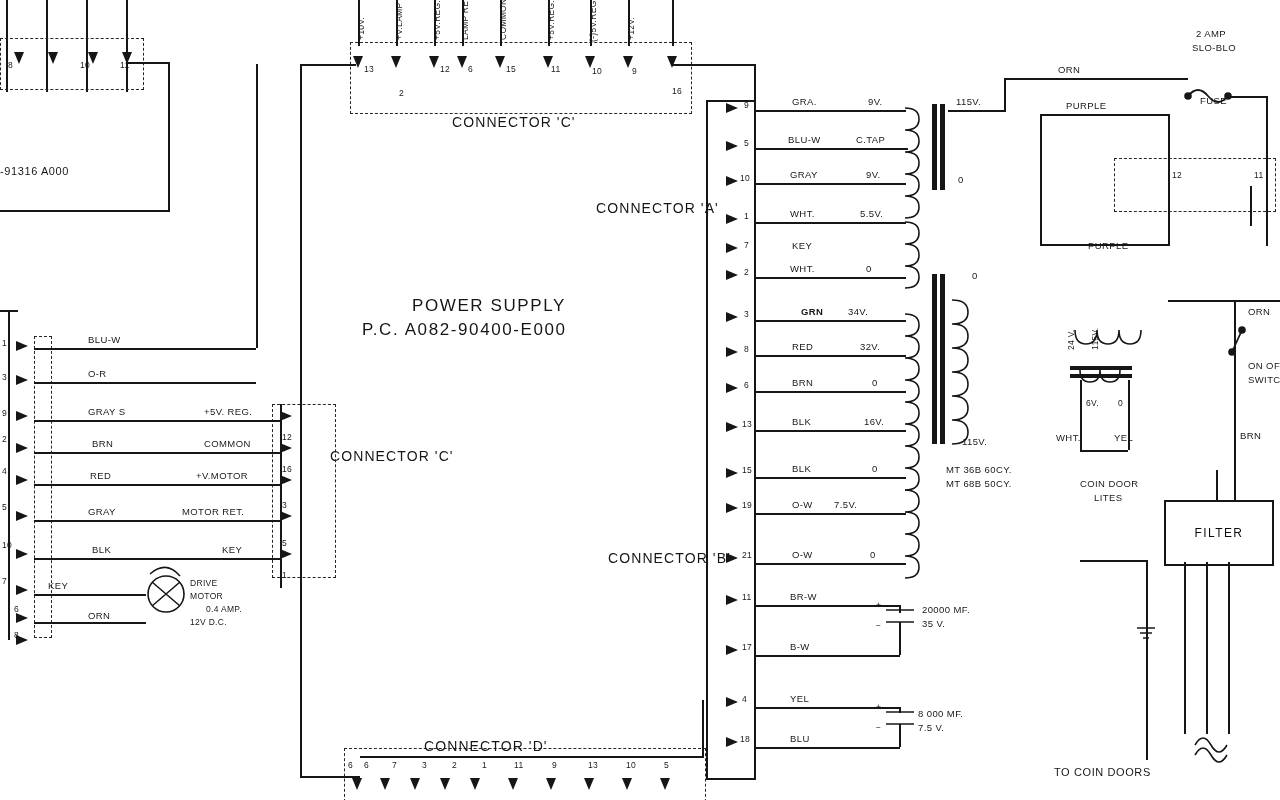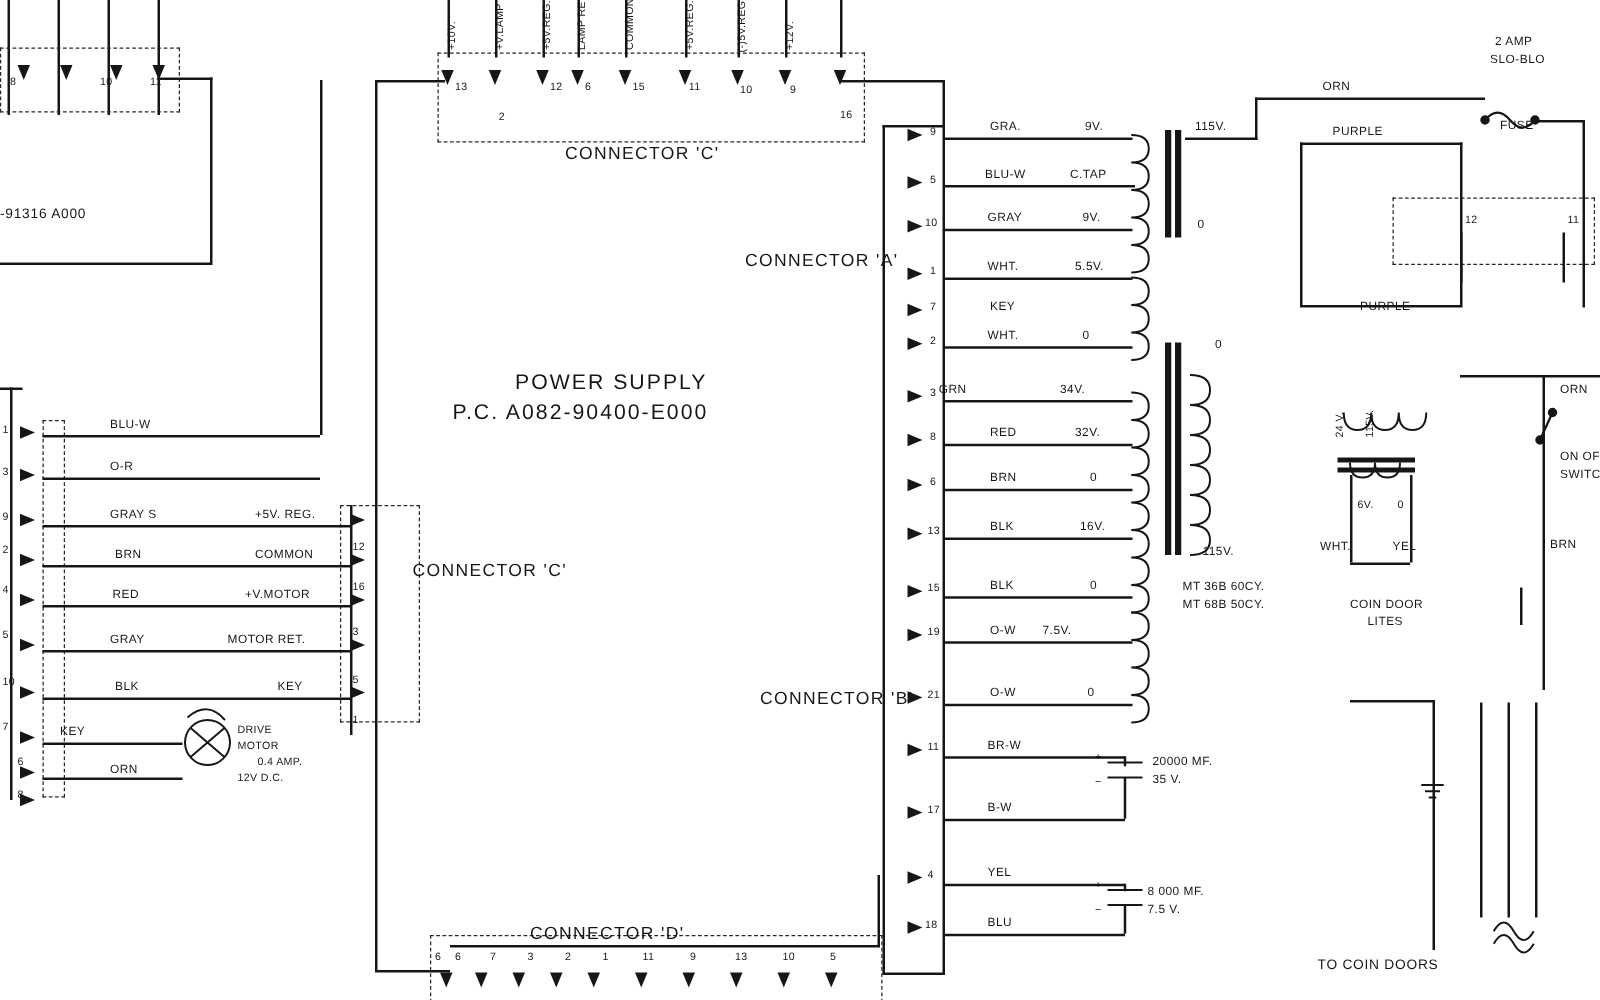--- a/index.html
+++ b/index.html
@@ -229,21 +229,21 @@
 
   <div class="pin-l" style="left:726px; top:270px;"></div>
   <div class="lbl xs" style="left:744px; top:267px;">2</div>
   <div class="ln h" style="left:756px; top:277px; width:150px;"></div>
   <div class="lbl sm" style="left:790px; top:263px;">WHT.</div>
   <div class="lbl sm" style="left:866px; top:263px;">0</div>
 
   <div class="pin-l" style="left:726px; top:312px;"></div>
   <div class="lbl xs" style="left:744px; top:309px;">3</div>
   <div class="ln h" style="left:756px; top:320px; width:150px;"></div>
-  <div class="lbl sm" style="left:751px; top:306px;">GRN</div>
+  <div class="lbl sm" style="left:801px; top:306px;font-weight:bold;">GRN</div>
   <div class="lbl sm" style="left:848px; top:306px;">34V.</div>
 
   <div class="pin-l" style="left:726px; top:347px;"></div>
   <div class="lbl xs" style="left:744px; top:344px;">8</div>
   <div class="ln h" style="left:756px; top:355px; width:150px;"></div>
   <div class="lbl sm" style="left:792px; top:341px;">RED</div>
   <div class="lbl sm" style="left:860px; top:341px;">32V.</div>
 
   <div class="pin-l" style="left:726px; top:383px;"></div>
   <div class="lbl xs" style="left:744px; top:380px;">6</div>
@@ -362,20 +362,23 @@
   <div class="ln h" style="left:1080px; top:450px; width:48px;"></div>
 
   <div class="ln v" style="left:1234px; top:300px; height:52px;"></div>
   <div class="ln h" style="left:1168px; top:300px; width:112px;"></div>
   <div class="lbl sm" style="left:1248px; top:306px;">ORN</div>
   <div class="lbl sm" style="left:1248px; top:360px;">ON OFF</div>
   <div class="lbl sm" style="left:1248px; top:374px;">SWITCH</div>
   <div class="ln v" style="left:1234px; top:352px; height:200px;"></div>
   <div class="lbl sm" style="left:1240px; top:430px;">BRN</div>
 
+  <div class="filter-box" style="left:1164px; top:500px; width:106px; height:62px;">
+    <span>FILTER</span>
+  </div>
   <div class="ln v" style="left:1184px; top:562px; height:172px;"></div>
   <div class="ln v" style="left:1206px; top:562px; height:172px;"></div>
   <div class="ln v" style="left:1228px; top:562px; height:172px;"></div>
   <div class="ln v" style="left:1216px; top:470px; height:30px;"></div>
 
   <div class="ln v" style="left:1146px; top:560px; height:200px;"></div>
   <div class="ln h" style="left:1080px; top:560px; width:68px;"></div>
   <div class="lbl" style="left:1054px; top:766px;">TO COIN DOORS</div>
 
   <div class="ln v" style="left:8px; top:310px; height:330px;"></div>

